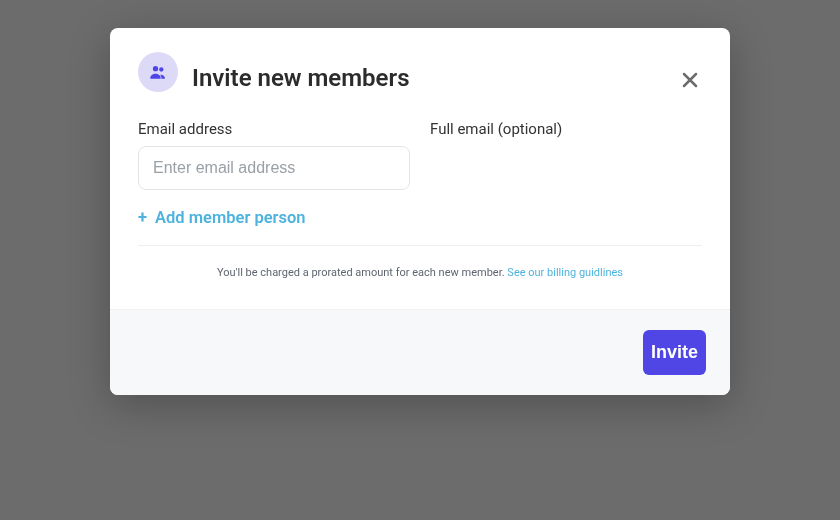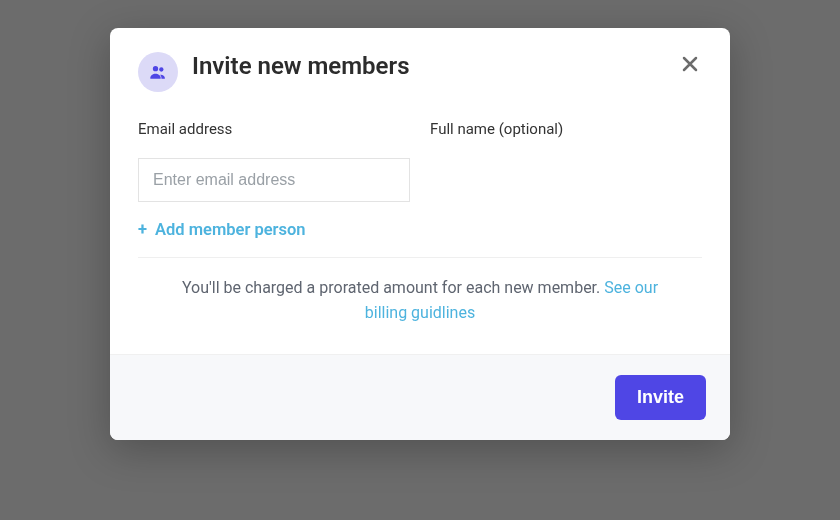--- a/index.html
+++ b/index.html
@@ -20,21 +20,21 @@
     border-radius: 8px;
     margin-top: 28px;
     box-shadow: 0 10px 40px rgba(0,0,0,0.25);
     overflow: hidden;
   }
   .modal-body {
     padding: 24px 28px 0 28px;
   }
   .header {
     display: flex;
-    align-items: flex-start;
+    align-items: flex-end;
     margin-bottom: 28px;
   }
   .header-icon {
     width: 40px;
     height: 40px;
     border-radius: 50%;
     background: #dcdaf7;
     display: flex;
     align-items: center;
     justify-content: center;
@@ -60,27 +60,27 @@
     gap: 20px;
   }
   .field {
     flex: 1;
     display: flex;
     flex-direction: column;
   }
   .field-label {
     font-size: 15px;
     color: #333;
-    margin-bottom: 20px;
+    margin-bottom: 8px;
   }
   .text-input {
     width: 100%;
     height: 44px;
     border: 1px solid #e3e3e3;
-    border-radius: 0;
+    border-radius: 8px;
     padding: 0 14px;
     font-size: 16px;
     color: #333;
     outline: none;
   }
   .text-input::placeholder {
     color: #9aa0a6;
   }
   .actions-row {
     display: flex;
@@ -101,21 +101,21 @@
     font-weight: 700;
   }
   .divider {
     border: none;
     border-top: 1px solid #efefef;
     margin: 18px 0 0 0;
   }
   .notice {
     text-align: center;
     padding: 18px 40px 28px 40px;
-    font-size: 16px;
+    font-size: 11px;
     color: #5f6570;
     line-height: 1.55;
   }
   .notice a {
     color: #4db3de;
     text-decoration: none;
     cursor: pointer;
   }
   .footer {
     background: #f7f8fa;
@@ -124,21 +124,21 @@
     justify-content: flex-end;
     border-top: 1px solid #f0f0f0;
   }
   .invite-btn {
     background: #4f46e5;
     color: #fff;
     border: none;
     border-radius: 6px;
     font-size: 18px;
     font-weight: 600;
-    padding: 12px 22px;
+    padding: 12px 8px;
     cursor: pointer;
   }
 </style>
 </head>
 <body>
 
 <div class="modal">
   <div class="modal-body">
 
     <div class="header">
@@ -157,21 +157,21 @@
         </svg>
       </div>
     </div>
 
     <div class="form-row">
       <div class="field">
         <label class="field-label">Email address</label>
         <input class="text-input" type="text" placeholder="Enter email address" style="">
       </div>
       <div class="field">
-        <label class="field-label">Full name (optional)</label>
+        <label class="field-label">Full email (optional)</label>
       </div>
     </div>
 
     <div class="actions-row">
       <span class="link-action">
         <span class="link-plus">+ </span>
           <span>Add member person</span>
       </span>
     </div>
 

